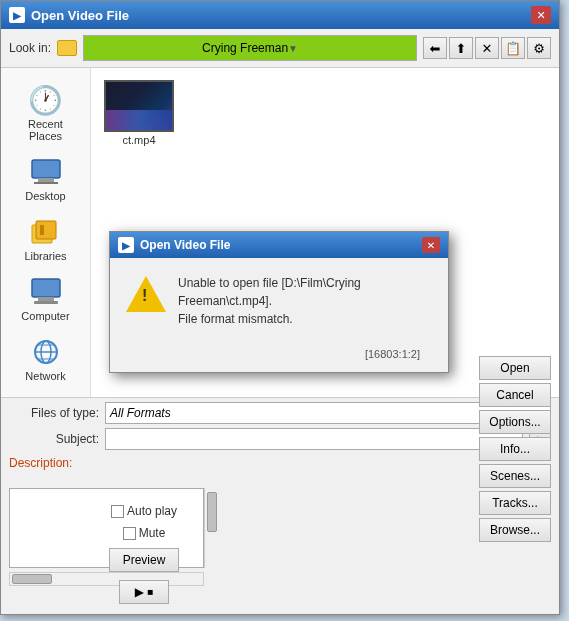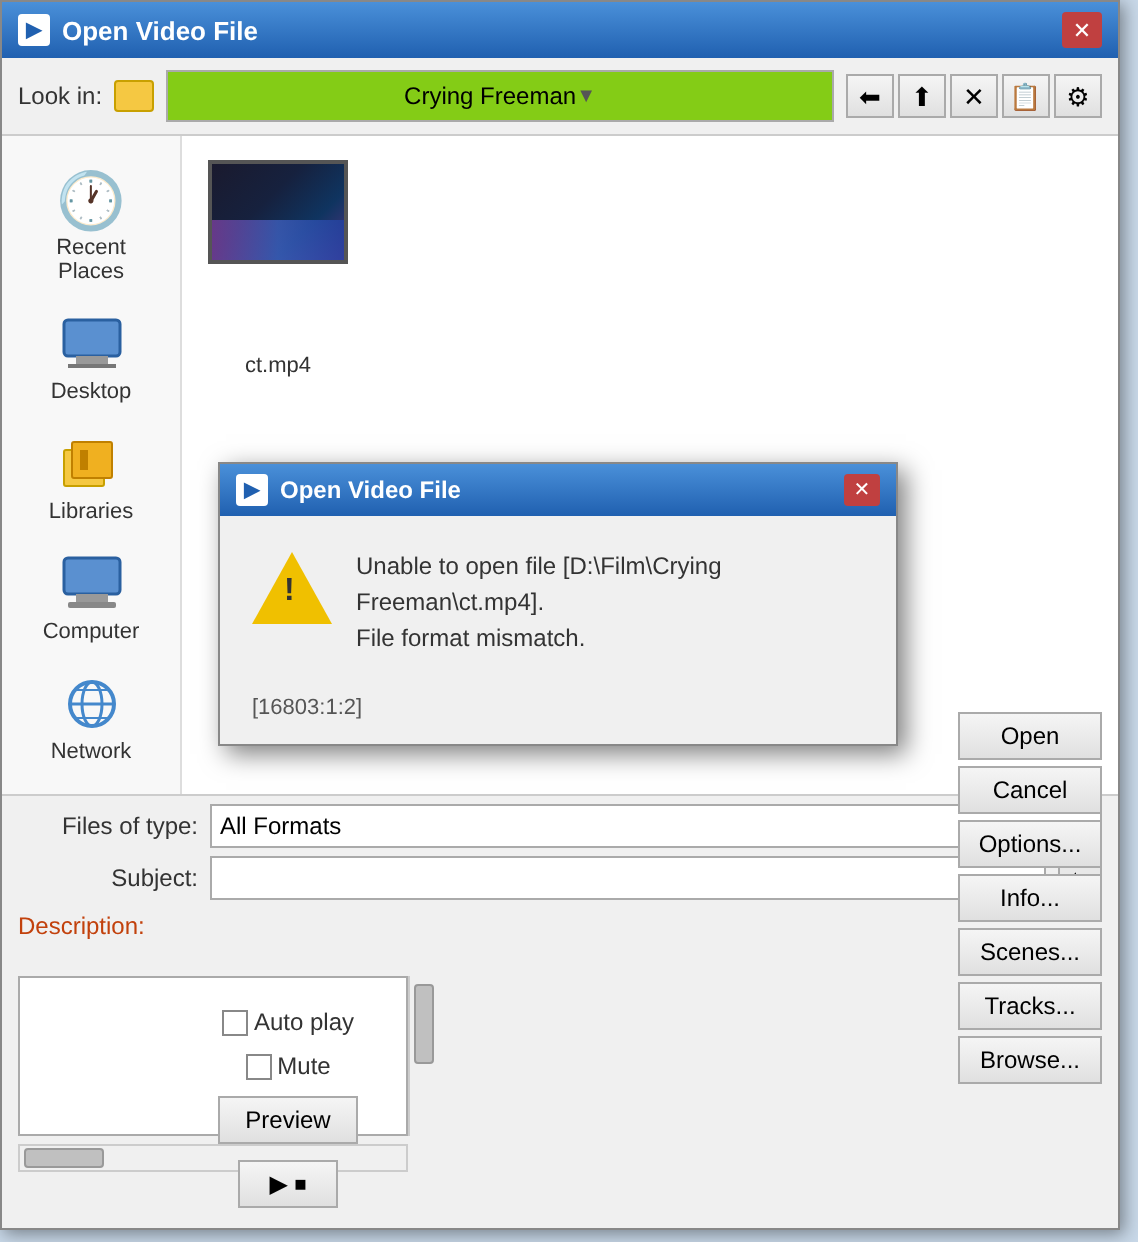--- a/index.html
+++ b/index.html
@@ -154,21 +154,20 @@
       gap: 8px;
     }
     .file-item {
       display: flex;
       flex-direction: column;
       align-items: center;
       width: 80px;
       cursor: pointer;
       padding: 4px;
       border-radius: 2px;
-      gap: 43px;
     }
     .file-thumbnail {
       width: 70px; height: 52px;
       background: #222;
       border: 2px solid #555;
       display: flex; align-items: center; justify-content: center;
       position: relative;
       overflow: hidden;
     }
     .file-thumbnail-img {
@@ -370,23 +369,23 @@
       color: #333;
       line-height: 1;
     }
     .dialog-message {
       flex: 1;
       font-size: 12px;
       color: #333;
       line-height: 1.5;
     }
     .dialog-footer {
-      padding: 4px 8px 12px 16px;
-      display: flex;
-      justify-content: flex-start;
+      padding: 4px 28px 12px 16px;
+      display: flex;
+      justify-content: flex-end;
       align-items: center;
     }
     .dialog-error-code {
       font-size: 11px;
       color: #555;
     }
     .ok-btn {
       width: 70px; height: 24px;
       border: 1px solid #aaa;
       background: linear-gradient(to bottom, #f5f5f5, #e0e0e0);
@@ -498,21 +497,21 @@
         </div>
         <span class="file-name">ct.mp4</span>
       </div>
     </div>
 
   </div>
 
   <div style="padding: 4px 8px 0 8px;">
     <div class="bottom-row">
       <span class="bottom-label">Files of type:</span>
-      <div class="bottom-select" style="flex:1;height:22px;border:1px solid #aaa;background:white;display:flex;align-items:center;justify-content:space-between;padding:0 4px;">
+      <div class="bottom-select" style="flex:1;height:22px;border:1px solid #aaa;background:white;display:flex;align-items:center;justify-content:space-between;padding:0 4px;font-style:italic;">
         <span>All Formats</span>
         <span>▼</span>
       </div>
     </div>
     <div class="bottom-row">
       <span class="bottom-label">Subject:</span>
       <input class="bottom-input" type="text" style="flex: 1 1 0%; height: 22px; border: 1px solid rgb(170, 170, 170);">
       <div class="input-icon-btn">⬅</div>
     </div>
   </div>

